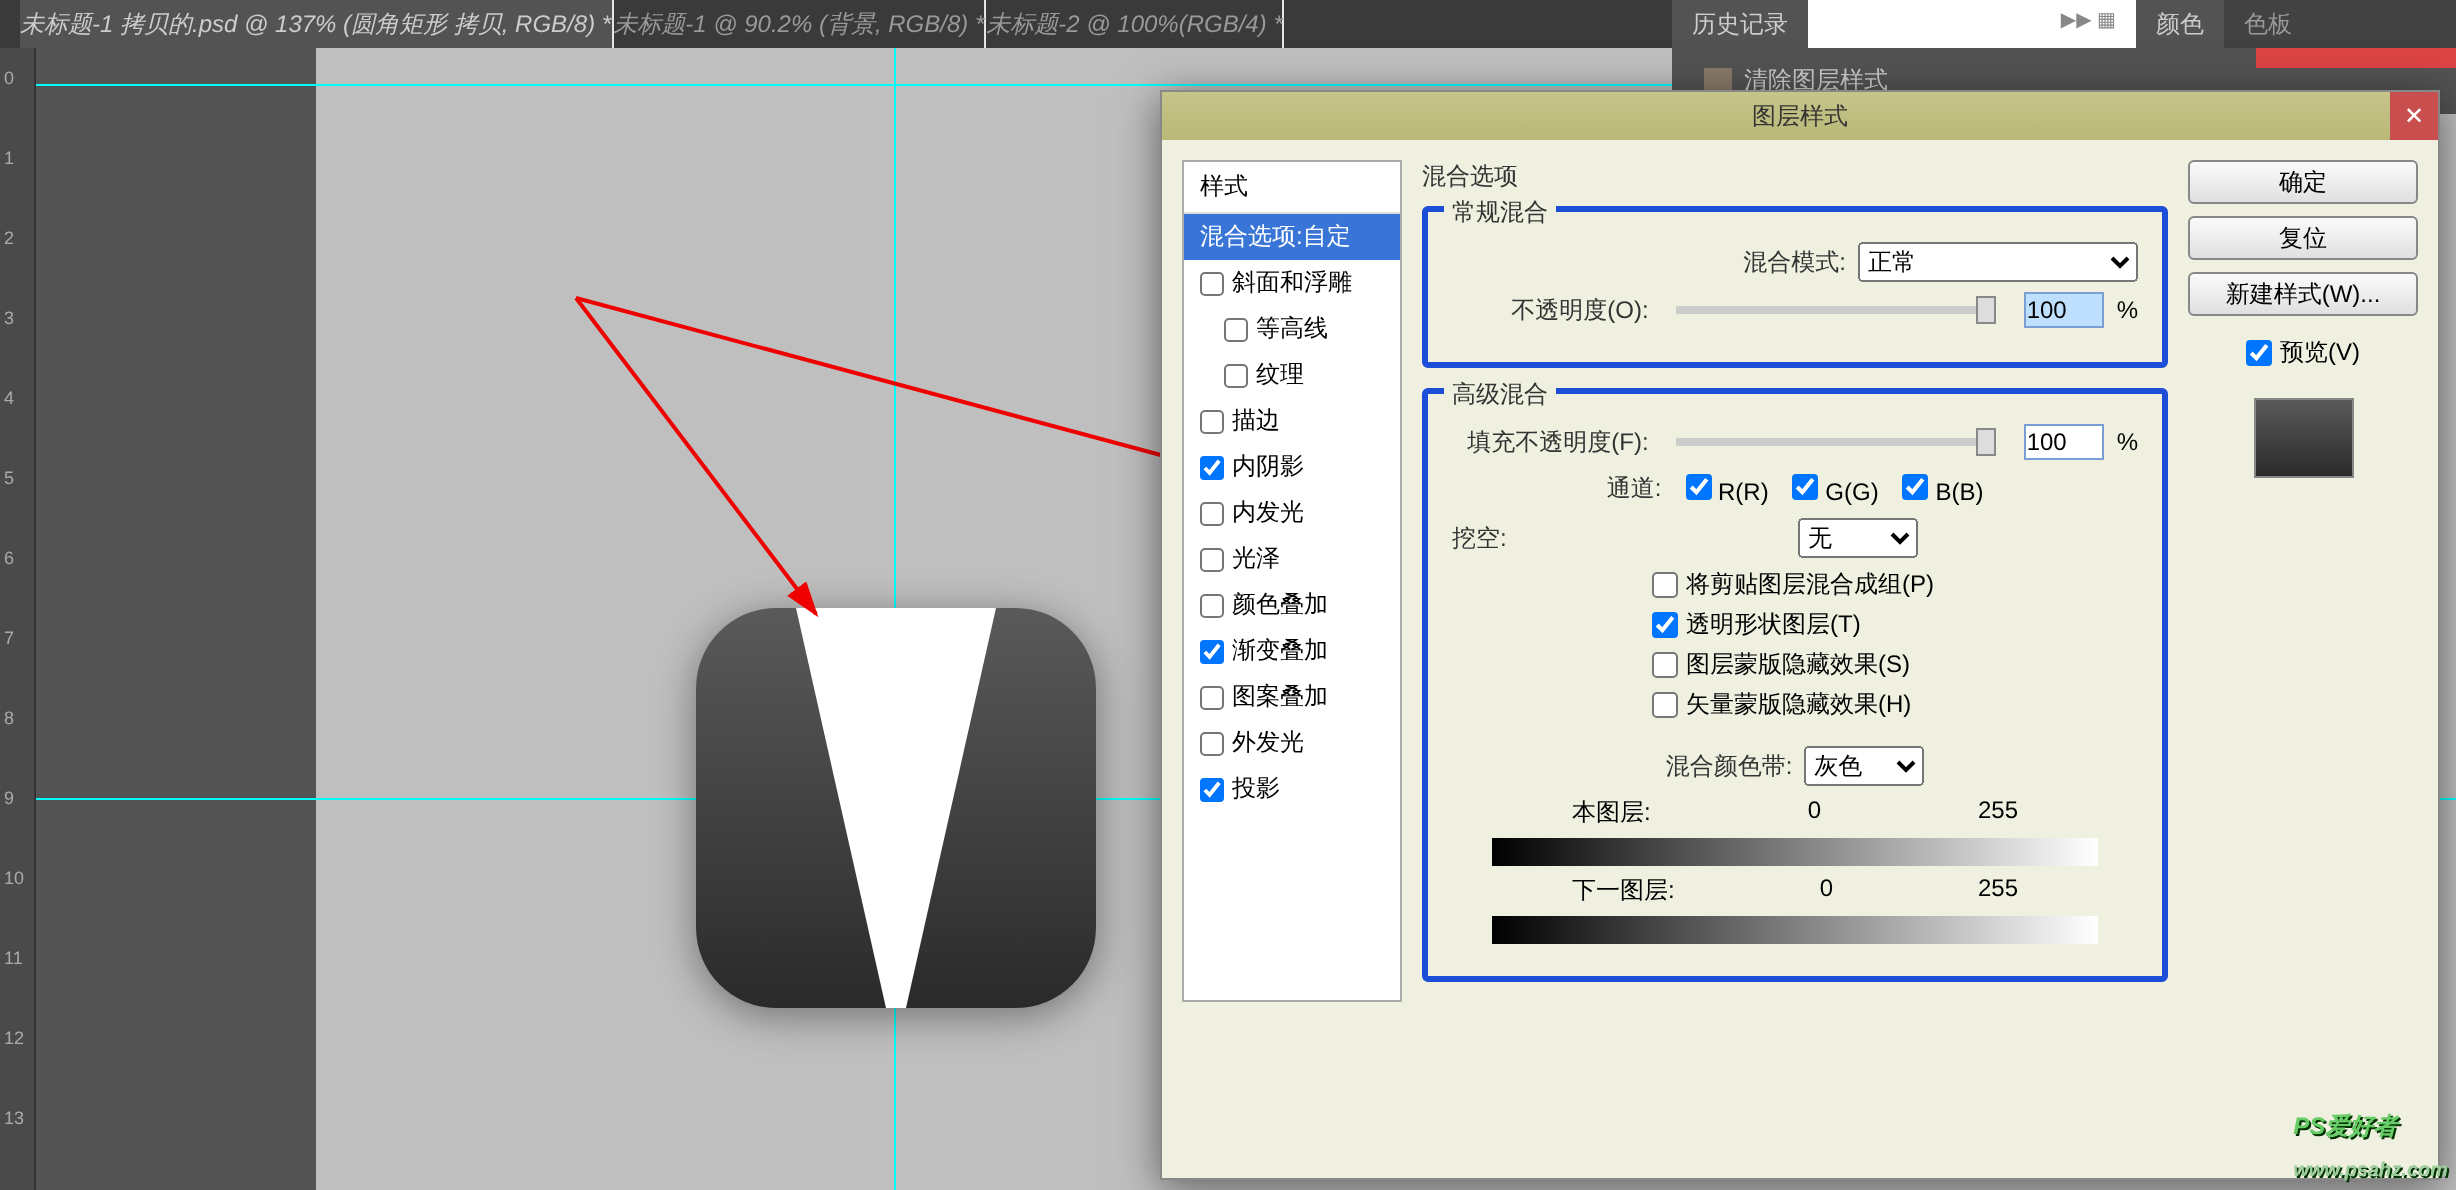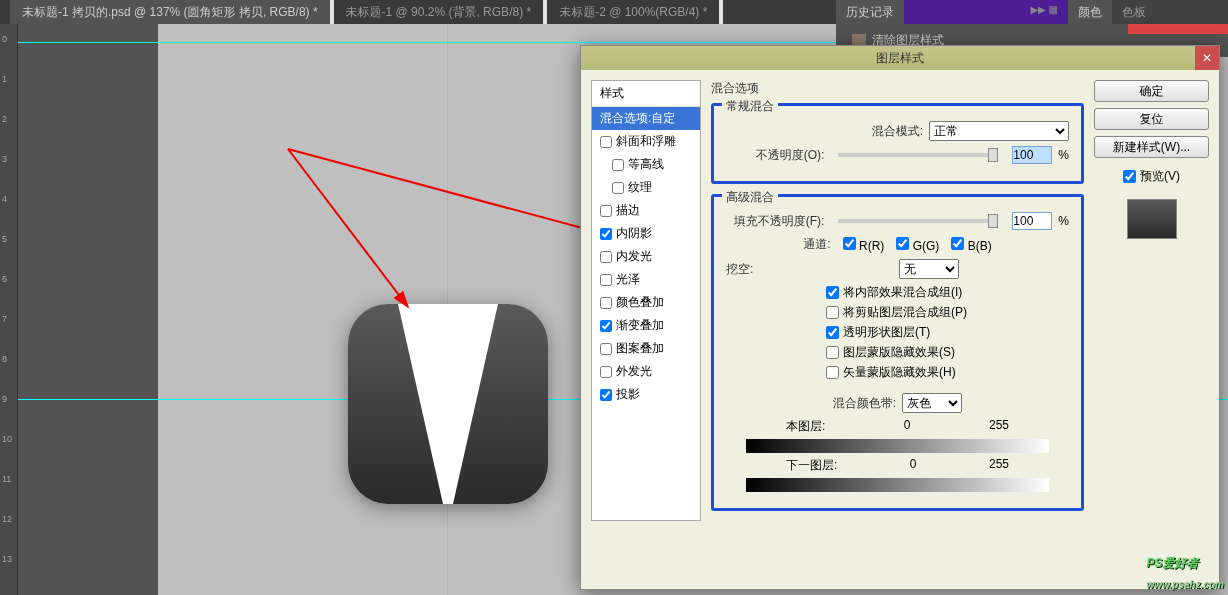--- a/index.html
+++ b/index.html
@@ -1,20 +1,20 @@
 <!DOCTYPE html>
 <html><head>
   <meta charset="utf-8">
   <style>
     * { margin: 0; padding: 0; box-sizing: border-box; font-family: "Microsoft YaHei", Arial, sans-serif; font-size: 12px; }
     body { background: #535353; width: 1228px; height: 595px; overflow: hidden; position: relative; }
     
     
     .tabs { height: 24px; background: #3a3a3a; display: flex; padding-left: 10px; }
-    .tab { color: #999; padding: 4px 12px; cursor: pointer; border-right: 4px solid #e5e5e5; }
+    .tab { color: #999; padding: 4px 0; cursor: pointer; border-right: 1px solid #e5e5e5; font-style: italic; }
     .tab.active { color: #ccc; background: #535353; }
     
     
     .workspace { display: flex; height: 571px; }
     .ruler-v { width: 18px; background: #4a4a4a; border-right: 1px solid #333; position: relative; }
     .ruler-v .tick { position: absolute; left: 2px; color: #aaa; font-size: 9px; }
     .canvas-area { flex: 1; background: #bfbfbf; position: relative; overflow: hidden; }
     
     
     .icon-shape { position: absolute; left: 330px; top: 280px; width: 200px; height: 200px; background: linear-gradient(to bottom, #5a5a5a, #2a2a2a); border-radius: 40px; box-shadow: 0 4px 20px rgba(0,0,0,0.4); }
@@ -22,21 +22,21 @@
     
     
     .guide-h { position: absolute; height: 1px; background: #00ffff; left: 0; right: 0; }
     .guide-v { position: absolute; width: 1px; background: #00ffff; top: 0; bottom: 0; }
     
     
     .arrow { position: absolute; pointer-events: none; }
     
     
     .right-panels { position: absolute; right: 0; top: 0; width: 392px; background: #535353; }
-    .panel-tabs { height: 24px; background: #4c1d95; display: flex; }
+    .panel-tabs { height: 24px; background: #ffffff; display: flex; }
     .panel-tab { color: #ccc; padding: 4px 10px; background: #535353; }
     .panel-tab2 { color: #999; padding: 4px 10px; }
     .panel-content { padding: 6px; color: #ccc; }
     .panel-item { display: flex; align-items: center; gap: 6px; padding: 2px 10px; }
     .layer-icon { width: 14px; height: 14px; background: #8a7a6a; }
     
     
     .dialog { position: absolute; left: 580px; top: 45px; width: 640px; height: 545px; background: #f0f0e0; border: 1px solid #888; box-shadow: 0 4px 20px rgba(0,0,0,0.5); }
     .dialog-titlebar { height: 24px; background: linear-gradient(to bottom, #c5c58a, #b8b878); display: flex; align-items: center; justify-content: center; position: relative; }
     .dialog-title { color: #333; font-weight: normal; }
@@ -243,24 +243,20 @@
           <label><input type="checkbox" checked="" style=""> <span>R(R)</span></label>
           <label><input type="checkbox" checked="" style=""> <span>G(G)</span></label>
           <label><input type="checkbox" checked="" style=""> <span>B(B)</span></label>
         </div>
         <div class="row" style="justify-content:space-between; padding-right:110px">
           <span class="label">挖空:</span>
           <select><option>无</option></select>
         </div>
         <div id="adv-checks">
             <div class="checkbox-row">
-              <input type="checkbox" checked="" style="">
-              <span>将内部效果混合成组(I)</span>
-            </div>
-            <div class="checkbox-row">
               <input type="checkbox" style="">
               <span>将剪贴图层混合成组(P)</span>
             </div>
             <div class="checkbox-row">
               <input type="checkbox" checked="" style="">
               <span>透明形状图层(T)</span>
             </div>
             <div class="checkbox-row">
               <input type="checkbox" style="">
               <span>图层蒙版隐藏效果(S)</span>

